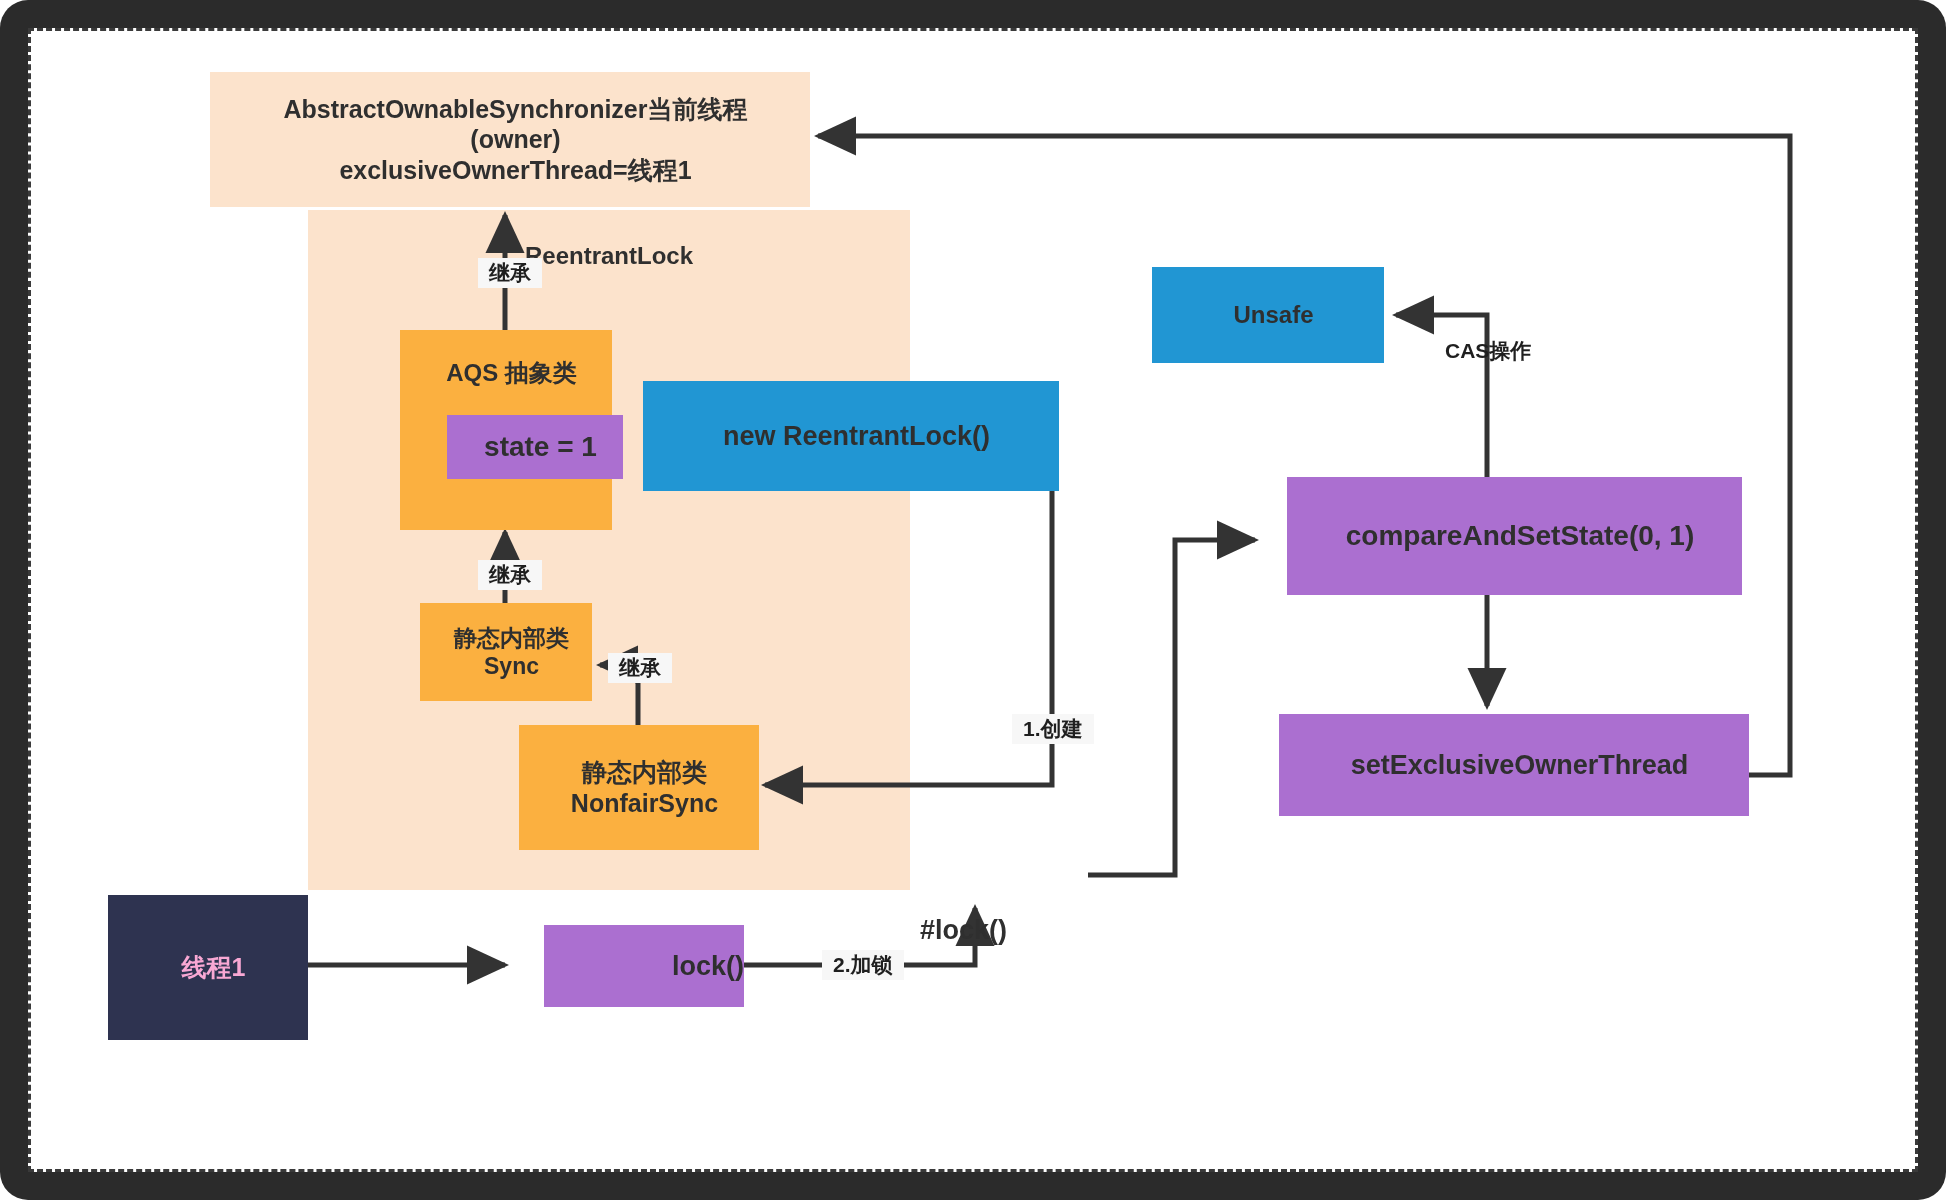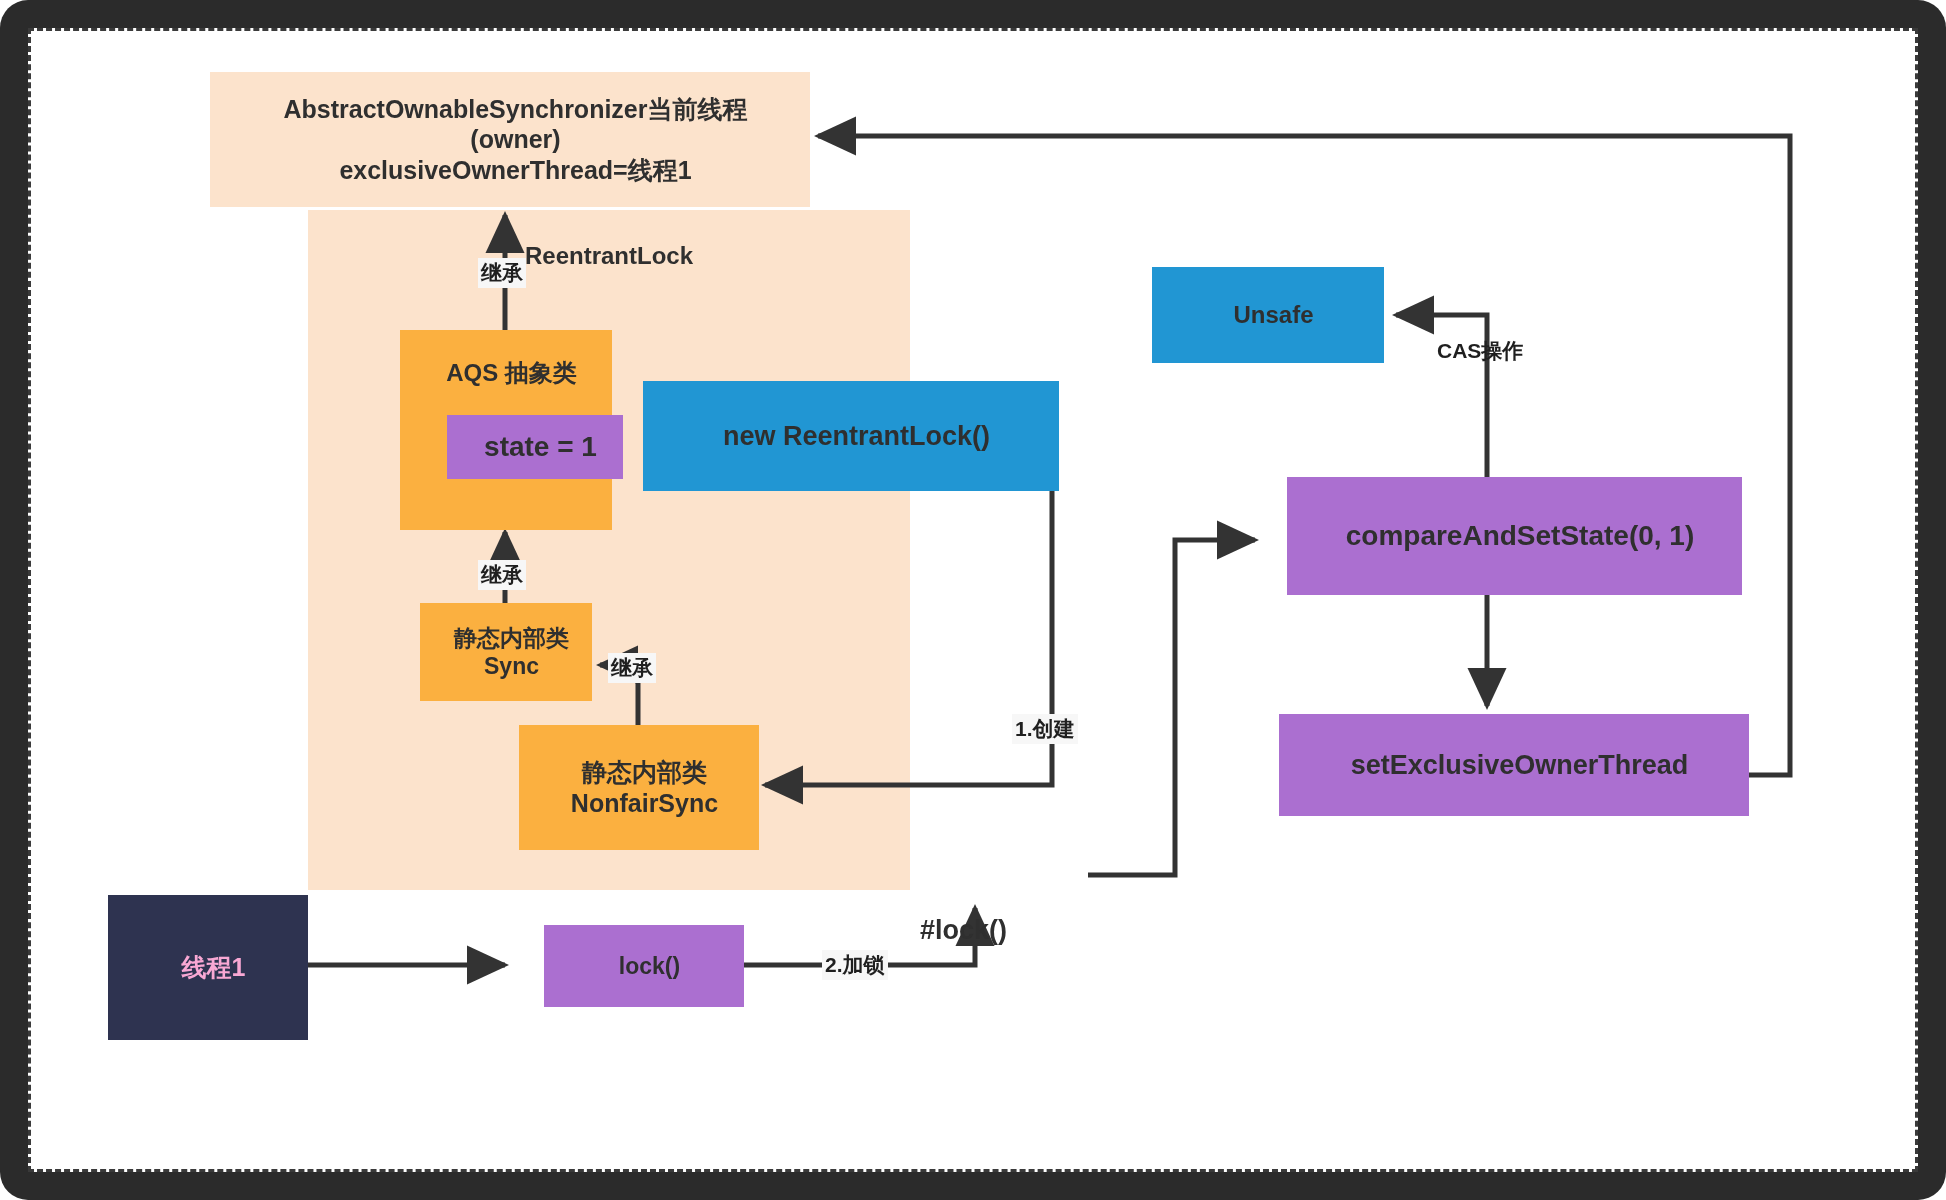--- a/index.html
+++ b/index.html
@@ -65,21 +65,21 @@
   .purple { background: #ab6fd0; margin-left: 29px; }
   .blue   { background: #2196d3; }
   .dark   { background: #2e3350; color: #f9a8d4; }
 
   .edge-label {
     position: absolute;
     background: #f7f7f7;
     color: #1f1f1f;
     font-size: 21px;
     font-weight: bold;
-    padding: 1px 3px;
+    padding: 1px 11px;
     white-space: nowrap;
     z-index: 40;
   }
   .overflow-text {
     position: absolute;
     font-weight: bold;
     color: #2f2f2f;
     white-space: nowrap;
     z-index: 30;
   }
@@ -171,21 +171,21 @@
   <div class="node purple z" style="left:1250px; top:714px; width:470px; height:102px; font-size:27px;">
     <span>setExclusiveOwnerThread</span>
   </div>
 
   <div class="overflow-text" style="left:920px; top:915px; font-size:27px;">#lock()</div>
 
   <div class="node dark z" style="left:108px; top:895px; width:200px; height:145px; font-size:25px;">
     <span>线程1</span>
   </div>
 
-  <div class="node purple z" style="left:515px; top:925px; width:200px; height:82px; font-size:23px;">
+  <div class="node purple z" style="left:515px; top:925px; width:200px; height:82px; font-size:27px;justify-content:flex-end;">
     <span>lock()</span>
   </div>
 
   <div class="edge-label" style="left:478px; top:258px;">继承</div>
 
   <div class="edge-label" style="left:478px; top:560px;">继承</div>
 
   <div class="edge-label" style="left:608px; top:653px;">继承</div>
 
   <div class="edge-label" style="left:1012px; top:714px;">1.创建</div>

